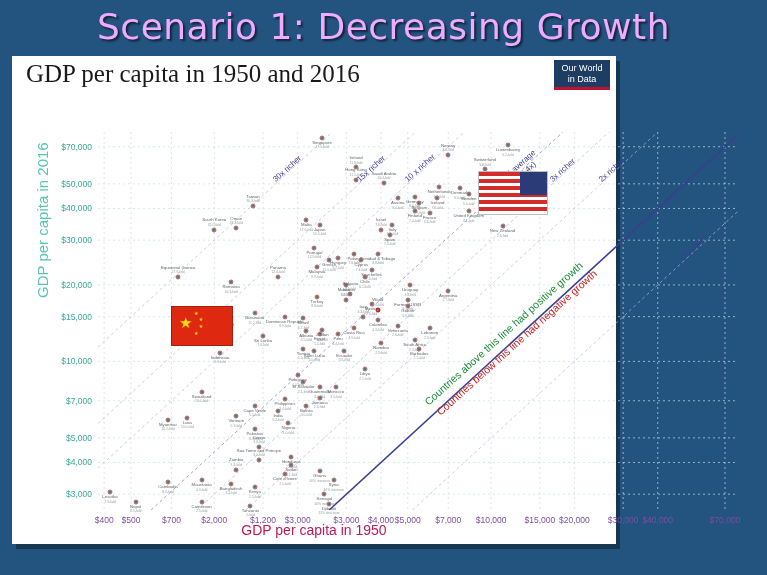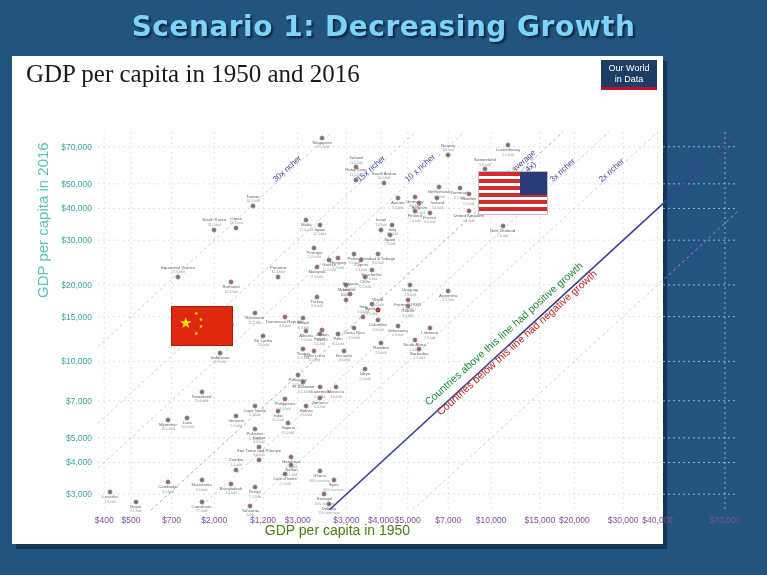--- a/index.html
+++ b/index.html
@@ -8,32 +8,32 @@
     background:#1f4e79;
     font-family:"Liberation Sans", sans-serif;
   }
   .slide{position:relative;width:767px;height:575px;background:#23537f;}
 
   
   .slide-title{
     position:absolute;left:0;top:4px;width:767px;height:46px;
     text-align:center;
     font-family:"DejaVu Sans", sans-serif;
-    font-weight:bold;
-    font-size:28px;
+    font-weight:normal;
+    font-size:36px;
     letter-spacing:0.5px;
-    color:#7dd3fc;
+    color:#f0abfc;
     text-shadow:2px 2px 2px rgba(0,0,0,.55);
     line-height:46px;
     white-space:nowrap;
   }
 
   
   .card{
-    position:absolute;left:12px;top:56px;width:651px;height:488px;
+    position:absolute;left:12px;top:56px;width:604px;height:488px;
     background:#ffffff;
     box-shadow:4px 5px 0 rgba(0,0,0,.35);
   }
 
   .chart-title{
     position:absolute;left:14px;top:4px;
     font-family:"Liberation Serif", serif;
     font-size:25px;color:#1a1a1a;white-space:nowrap;
   }
   .chart-subtitle{
@@ -69,21 +69,21 @@
     color:#7b4f9d;font-size:8.5px;white-space:nowrap;
     font-family:"Liberation Sans", sans-serif;
   }
   .y-axis-label{
     position:absolute;left:22px;top:242px;
     transform-origin:0 0;transform:rotate(-90deg);
     color:#58c3b6;font-size:15px;white-space:nowrap;
   }
   .x-axis-label{
     position:absolute;left:0;right:0;bottom:6px;text-align:center;
-    color:#4d7c0f;font-size:14px;
+    color:#be185d;font-size:14px;
   }
 
   
   .pt{position:absolute;transform:translate(-50%,-50%);}
   .dot{
     width:5px;height:5px;border-radius:50%;
     background:#2e8b86;border:1px solid #d66;
     box-sizing:border-box;
   }
   .dot.hl{background:#e8423f;border-color:#8b2220;}

